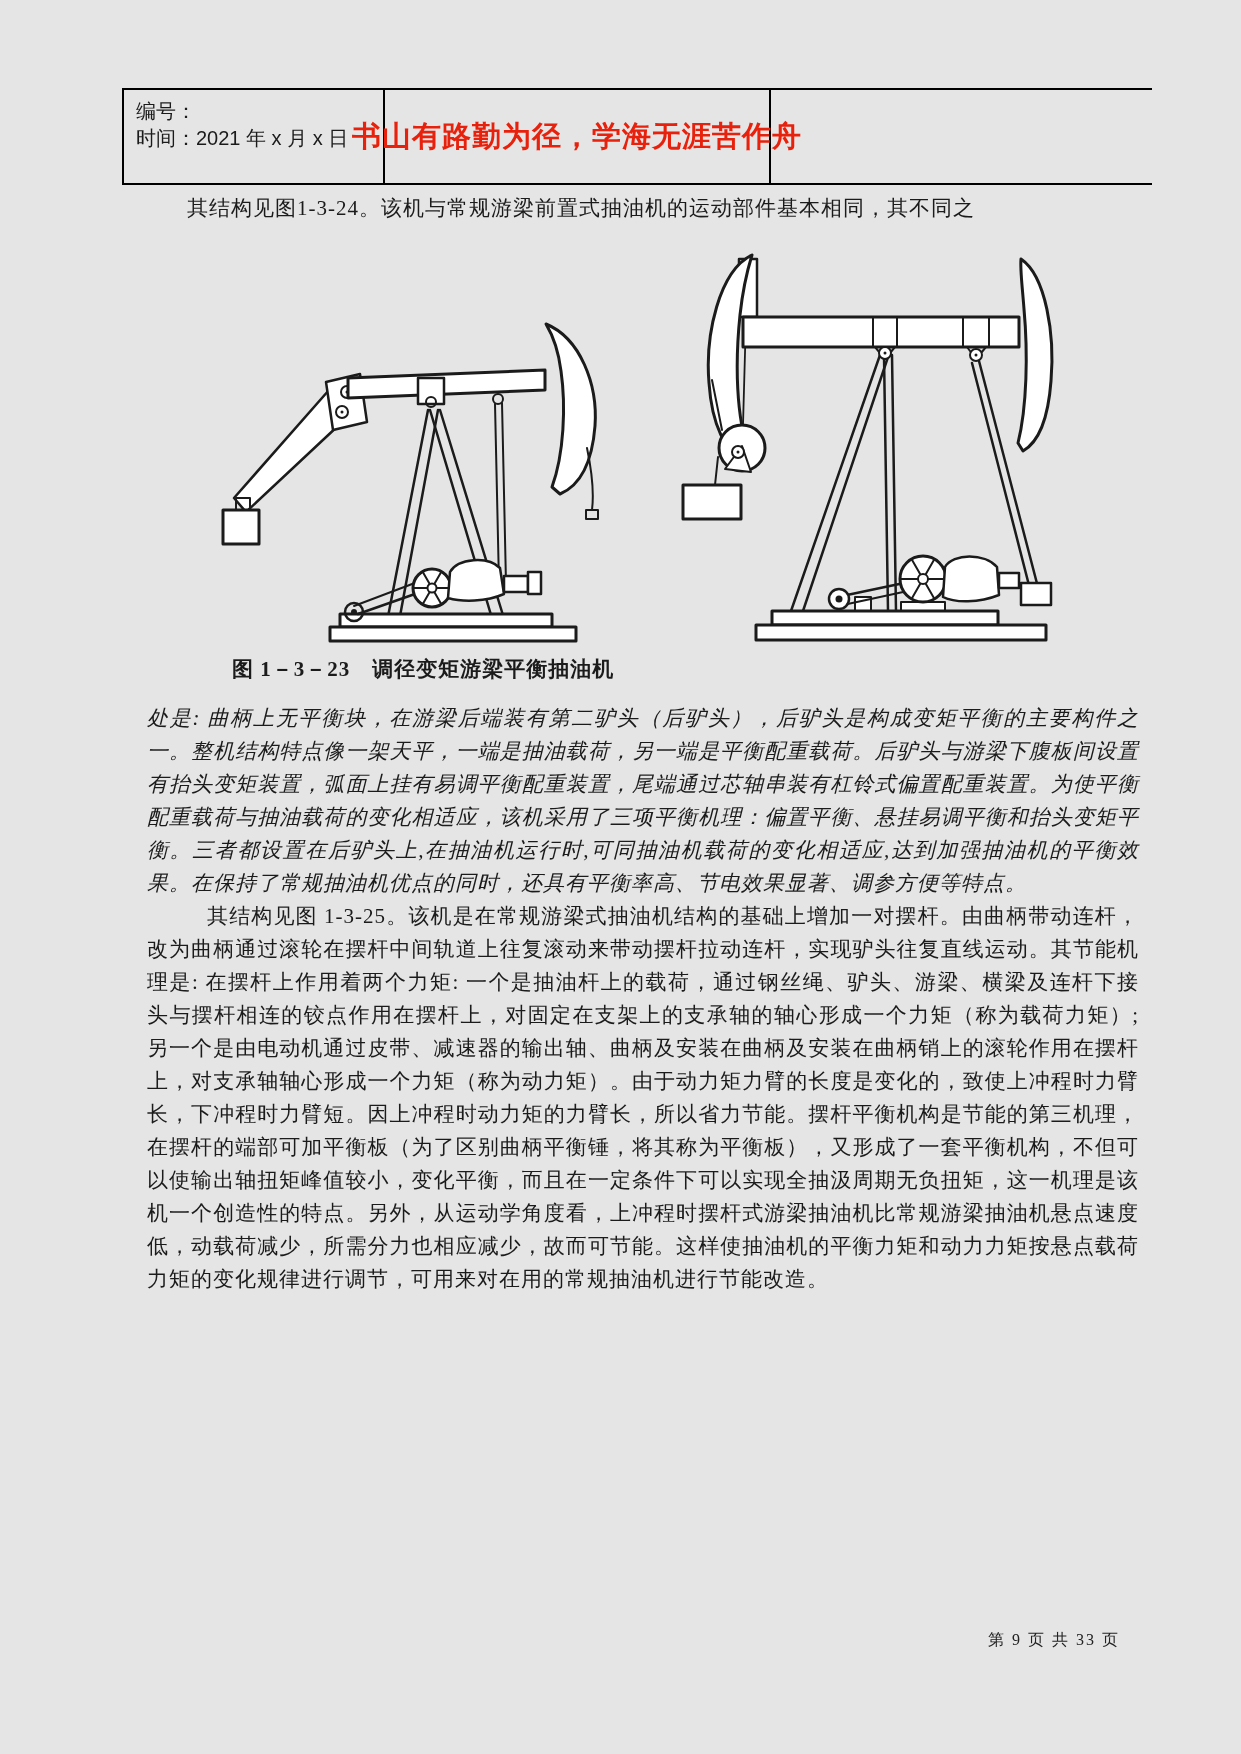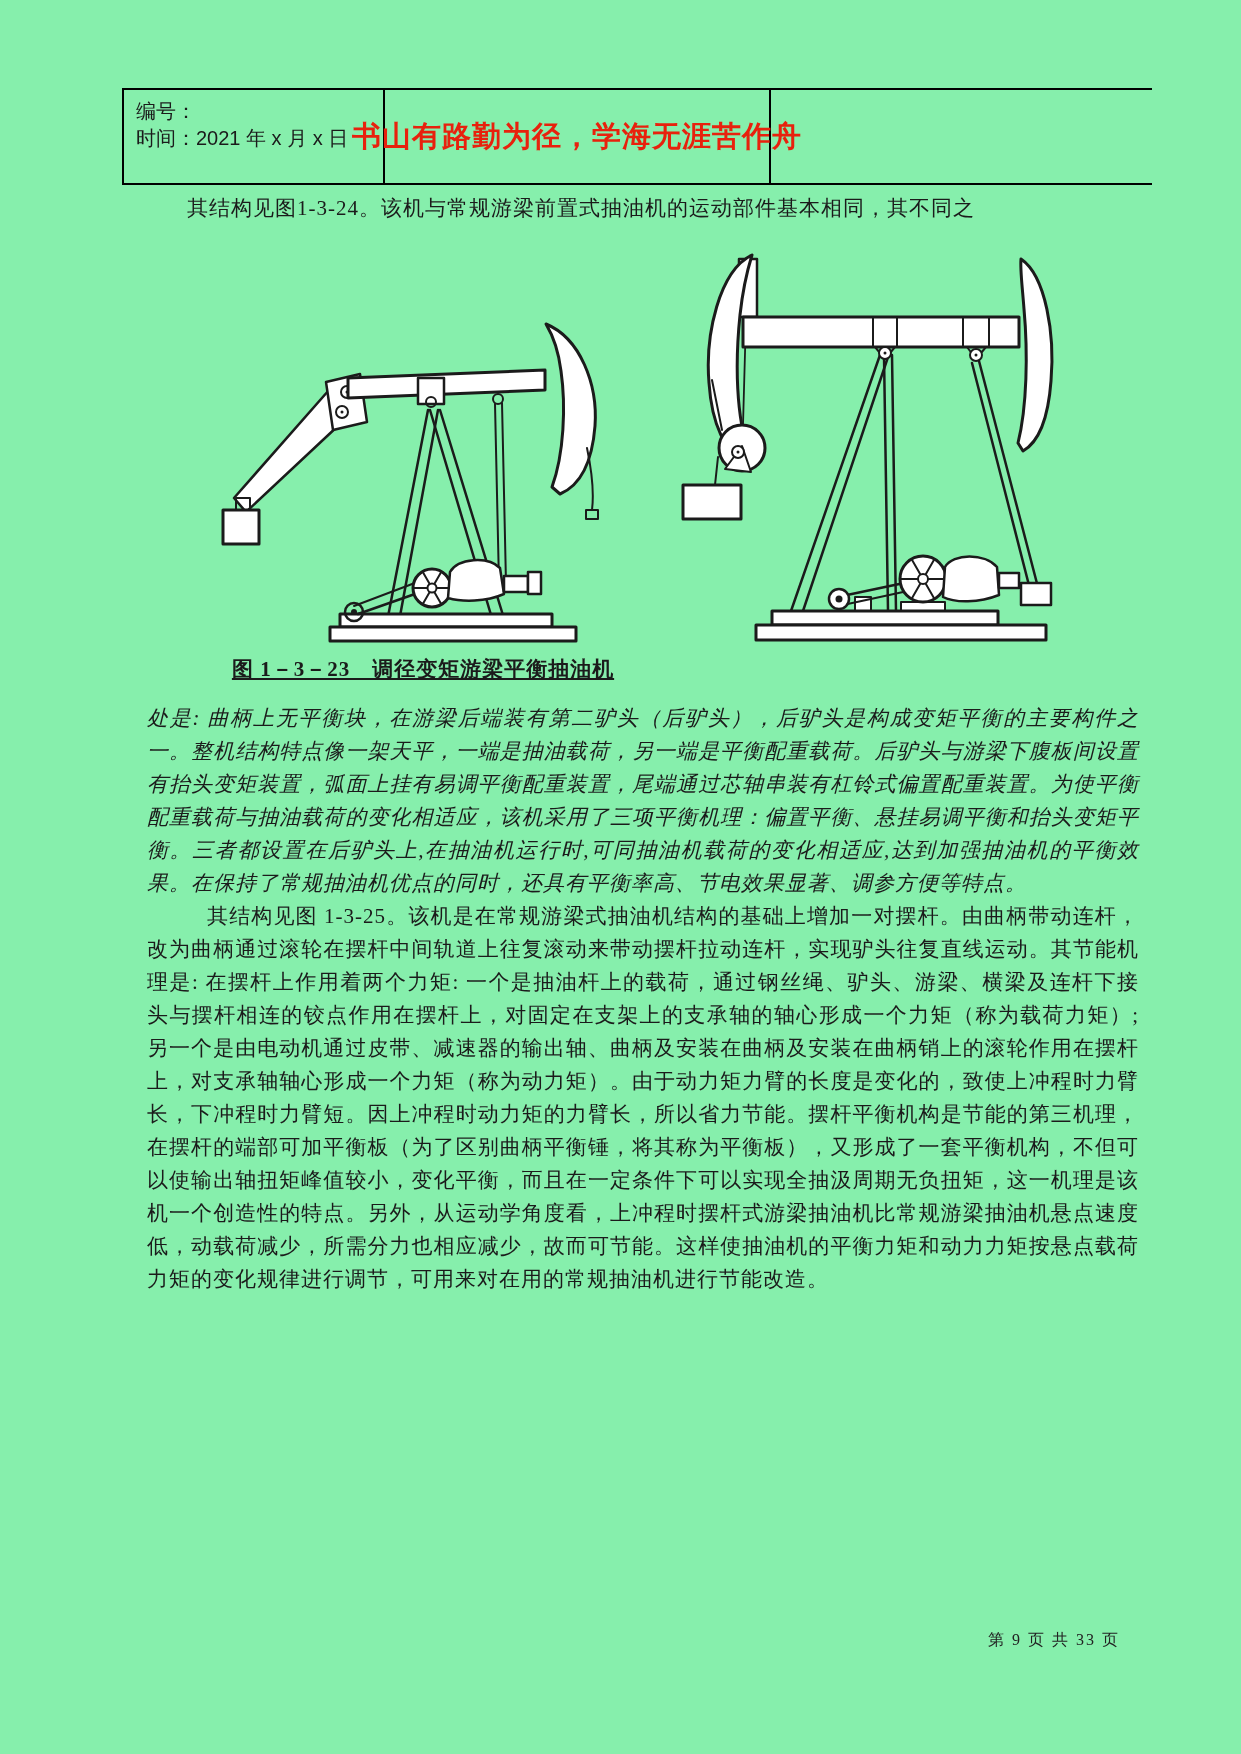--- a/index.html
+++ b/index.html
@@ -1,17 +1,17 @@
 <!DOCTYPE html>
 <html><head>
 <meta charset="utf-8">
 <style>
   html,body{margin:0;padding:0;background:#888;}
   .page{
-    position:relative;width:1241px;height:1754px;background:#86efac;
+    position:relative;width:1241px;height:1754px;background:#e5e5e5;
     margin:0 auto;font-family:"Liberation Serif", serif;color:#1b1b1b;
     overflow:hidden;
   }
   
   .hdr{
     position:absolute;left:122px;top:88px;width:1028px;height:93px;
     border-top:2px solid #000;border-bottom:2px solid #000;border-left:2px solid #000;
     display:flex;font-family:"Liberation Sans", sans-serif;
   }
   .hdr-cell{box-sizing:border-box;height:100%;}
@@ -26,21 +26,21 @@
   .para1{text-indent:0;font-style:italic;}
   .sect-head{text-indent:44px;text-align:left;}
   .para2{text-indent:60px;}
   
   .fig{position:absolute;}
   .fig svg{display:block;}
   .caption{
     position:absolute;top:655px;width:550px;text-align:center;
     font-size:21px;font-weight:bold;letter-spacing:1px;white-space:nowrap;
   }
-  .cap-left{left:148px;text-decoration:underline;}
+  .cap-left{left:148px;}
   .cap-right{left:612px;}
   
   .footer{
     position:absolute;left:147px;top:1630px;width:973px;text-align:right;
     font-size:16px;letter-spacing:2px;color:#222;
   }
 </style>
 </head>
 <body>
 

